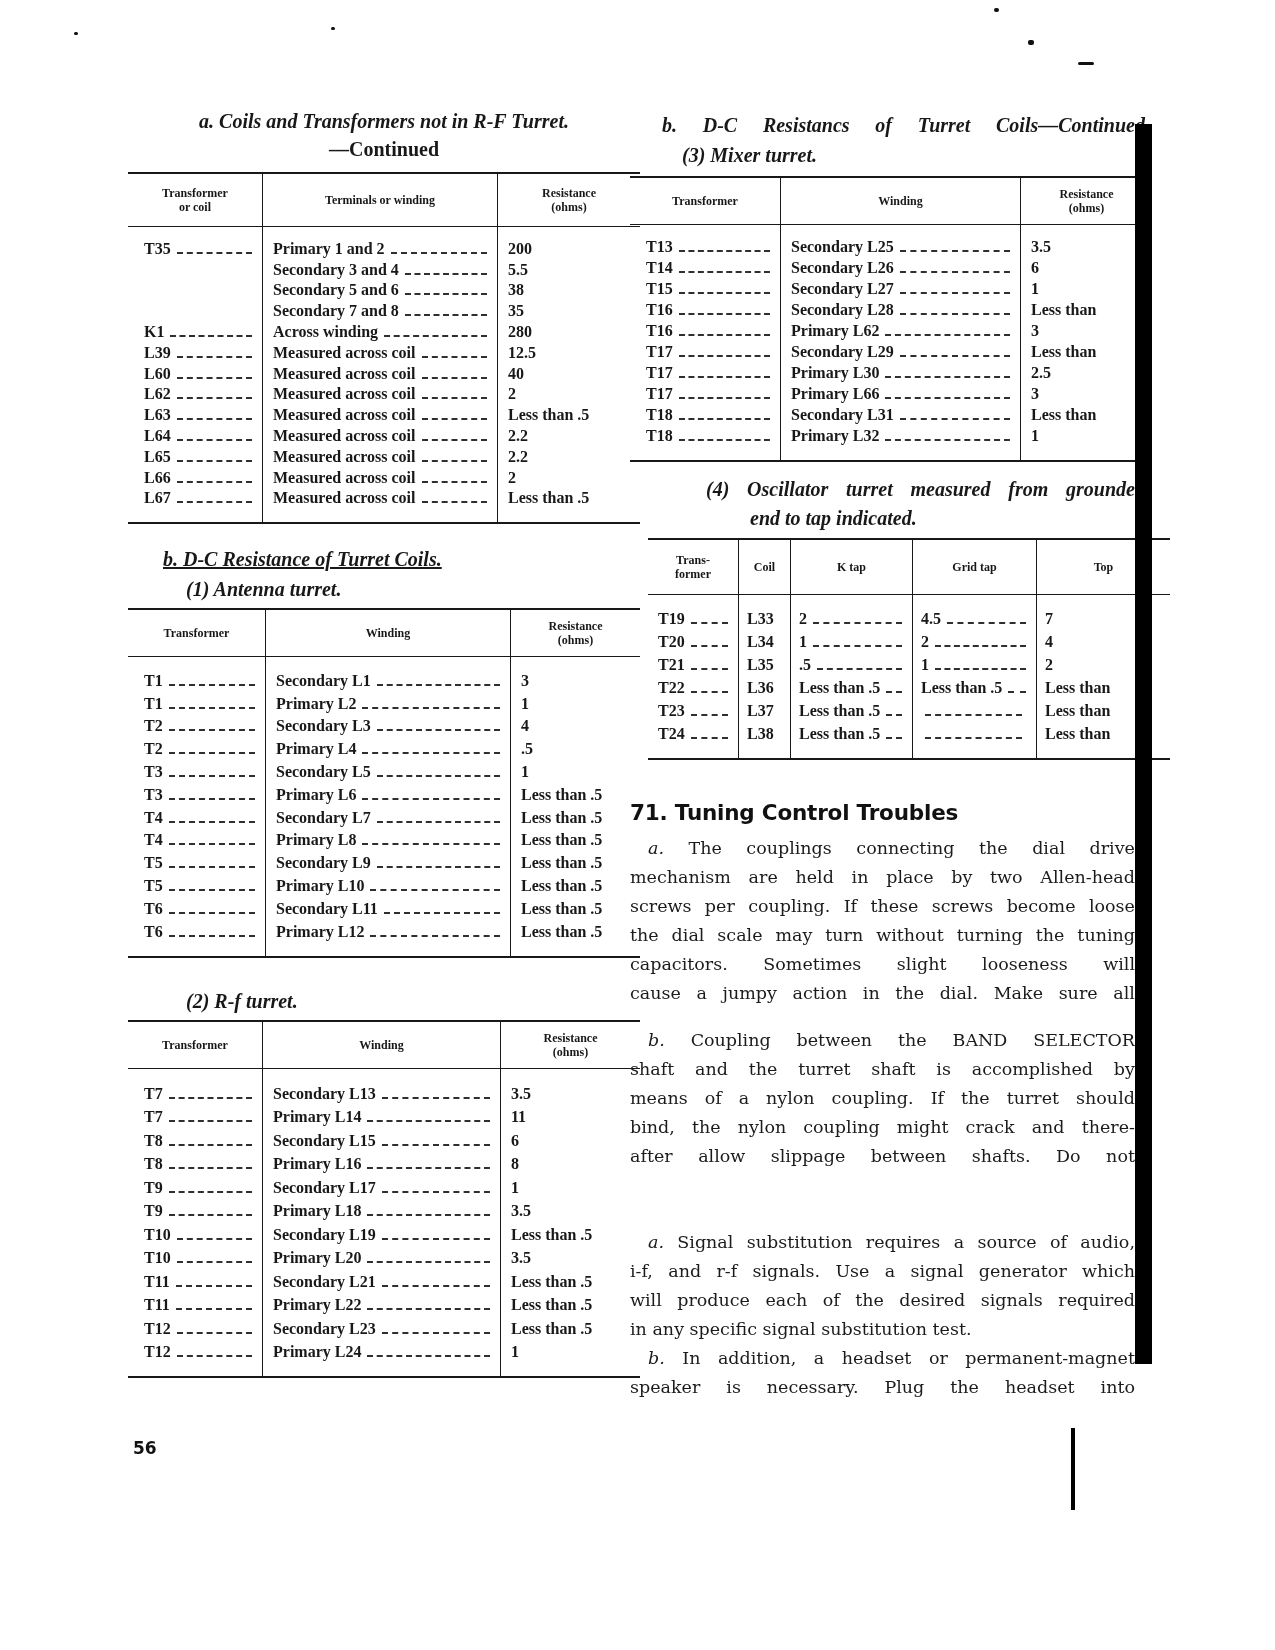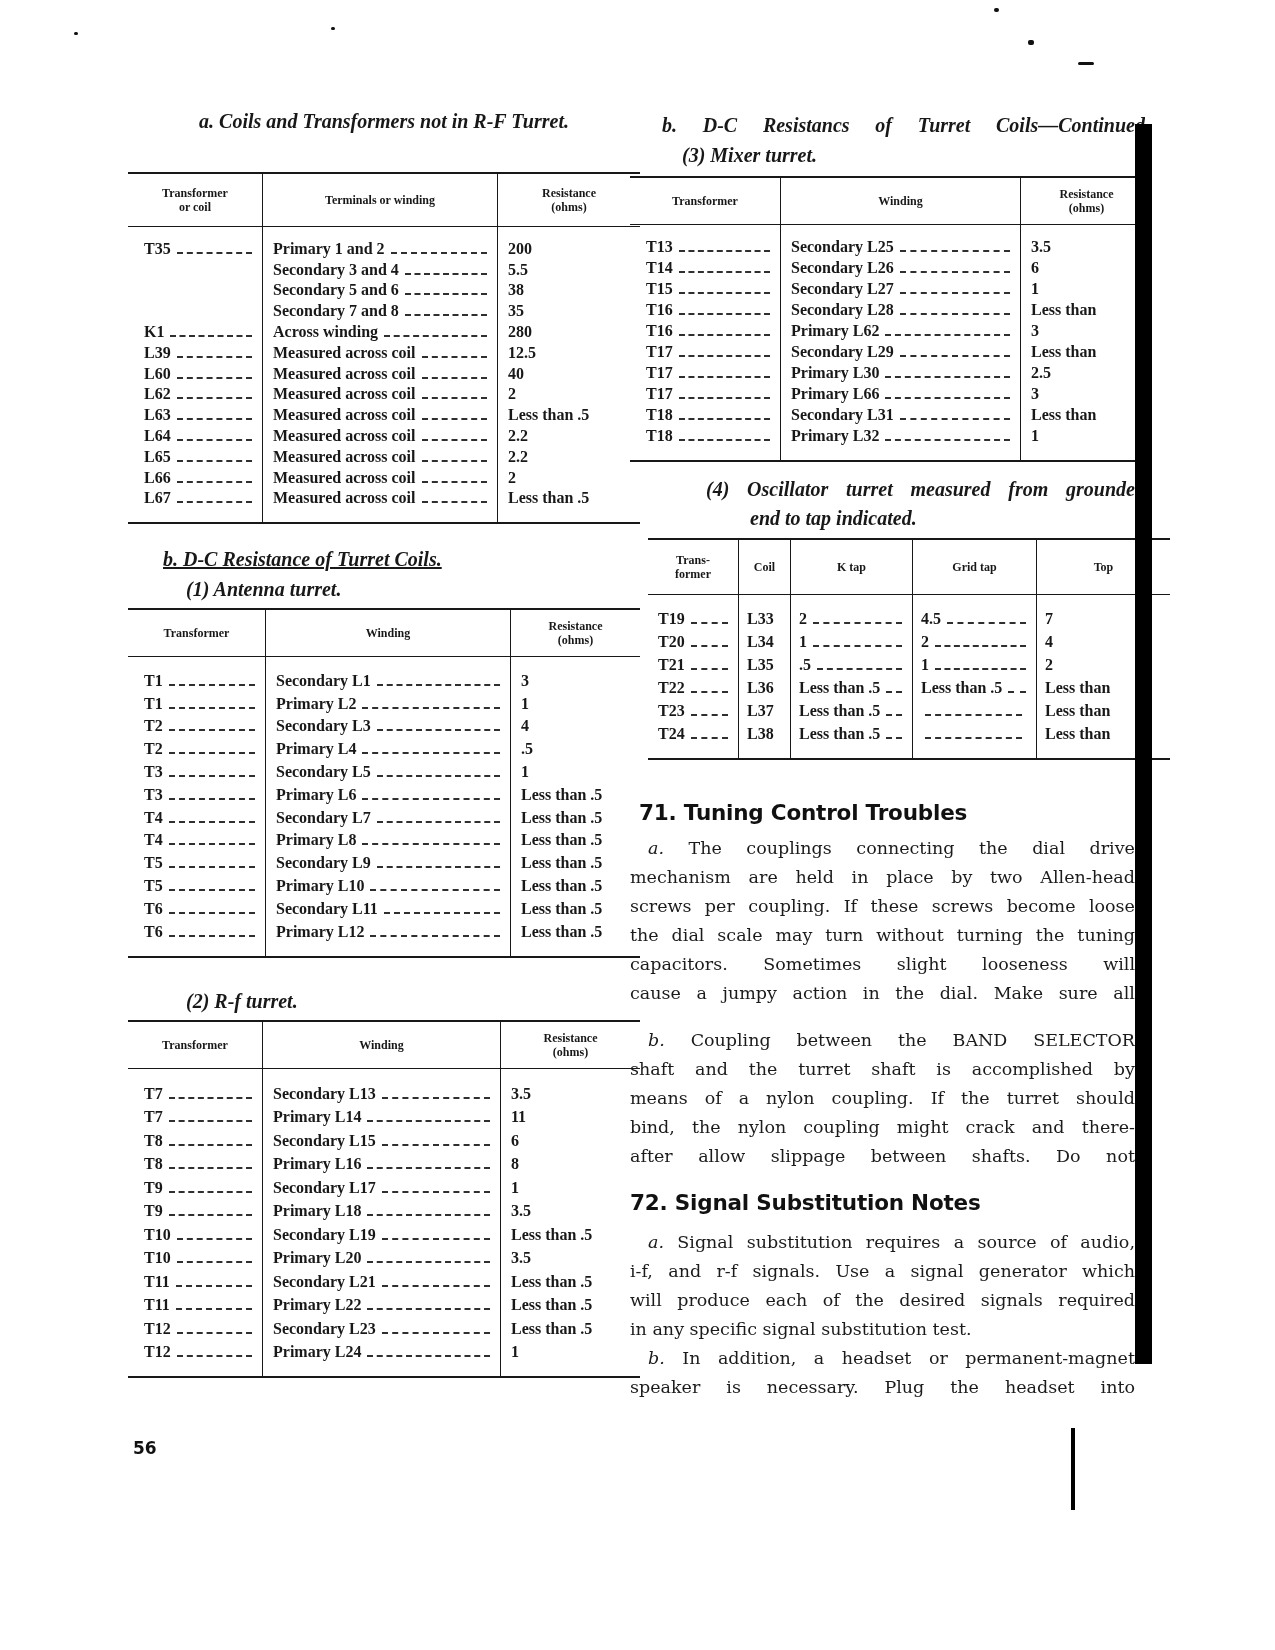--- a/index.html
+++ b/index.html
@@ -41,20 +41,21 @@
   
   .bar{position:absolute;background:#000;z-index:10;}
   .speck{position:absolute;background:#111;border-radius:2px;z-index:11;}
 </style>
 </head>
 <body>
 
 <div id="page">
 
   <div class="abs title-it center" style="left:128px;top:110px;width:512px;">a. Coils and Transformers not in R-F Turret.</div>
+  <div class="abs title-it center" style="left:128px;top:138px;width:512px;font-style:normal;">—Continued</div>
 
   <div class="tbl abs" style="left:128px;top:172px;width:512px;--cols:134px 235px 1fr;--rh:20.8px;--hh:52px;">
       <div class="row"><div class="th">Transformer
 or coil</div><div class="th vl">Terminals or winding</div><div class="th vl">Resistance
 (ohms)</div></div>
       <div class="row"><div class="td hsp"></div><div class="td hsp vl"></div><div class="td hsp vl"></div></div>
       <div class="row"><div class="td c0">
           <span class="ct">T35</span>
           <div class="leader"></div>
         </div><div class="td c1 vl">
@@ -601,21 +602,21 @@
           <span class="ct">Less than .5</span>
           <div class="leader"></div>
         </div><div class="td c3 vl">
           <div class="leader only"></div>
         </div><div class="td c4 vl">
           <span class="ct">Less than</span>
         </div></div>
       <div class="row"><div class="td sp"></div><div class="td sp vl"></div><div class="td sp vl"></div><div class="td sp vl"></div><div class="td sp vl"></div></div>
     </div>
 
-  <div class="abs heading" style="left:630px;top:800px;margin-left:9px;">71. Tuning Control Troubles</div>
+  <div class="abs heading" style="left:630px;top:800px;">71. Tuning Control Troubles</div>
   <div class="abs para" style="left:630px;top:834px;width:505px;">
       <div class="pline just" style="padding-left: 18px;">
         <span class="it">a.</span>
         <span>The</span>
         <span>couplings</span>
         <span>connecting</span>
         <span>the</span>
         <span>dial</span>
         <span>drive</span>
       </div>
@@ -714,21 +715,20 @@
         <span>after</span>
         <span>allow</span>
         <span>slippage</span>
         <span>between</span>
         <span>shafts.</span>
         <span>Do</span>
         <span>not</span>
       </div>
     </div>
 
-  <div class="abs heading" style="left:630px;top:1190px;">72. Signal Substitution Notes</div>
   <div class="abs para" style="left:630px;top:1228px;width:505px;">
       <div class="pline just" style="padding-left: 18px;">
         <span class="it">a.</span>
         <span>Signal</span>
         <span>substitution</span>
         <span>requires</span>
         <span>a</span>
         <span>source</span>
         <span>of</span>
         <span>audio,</span>

